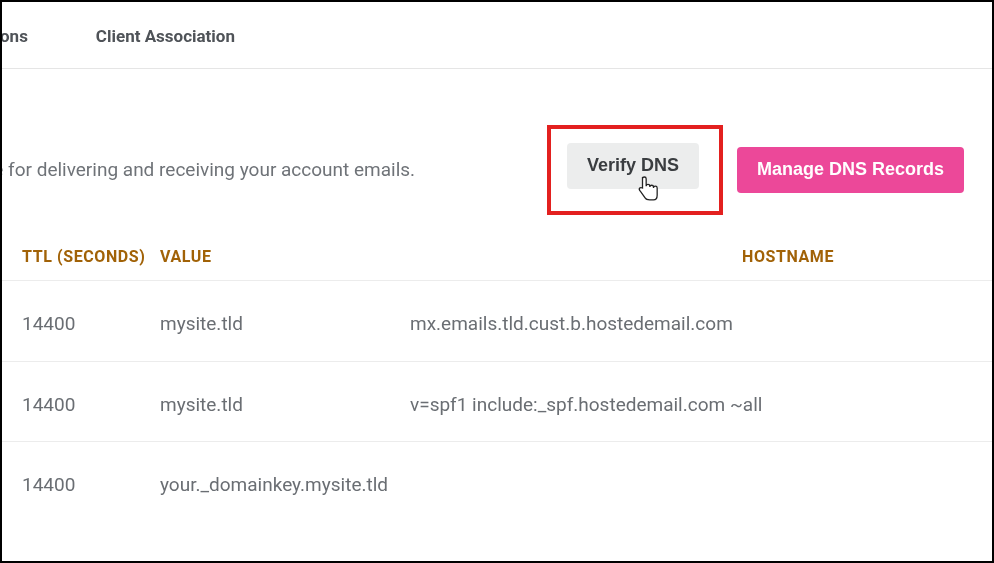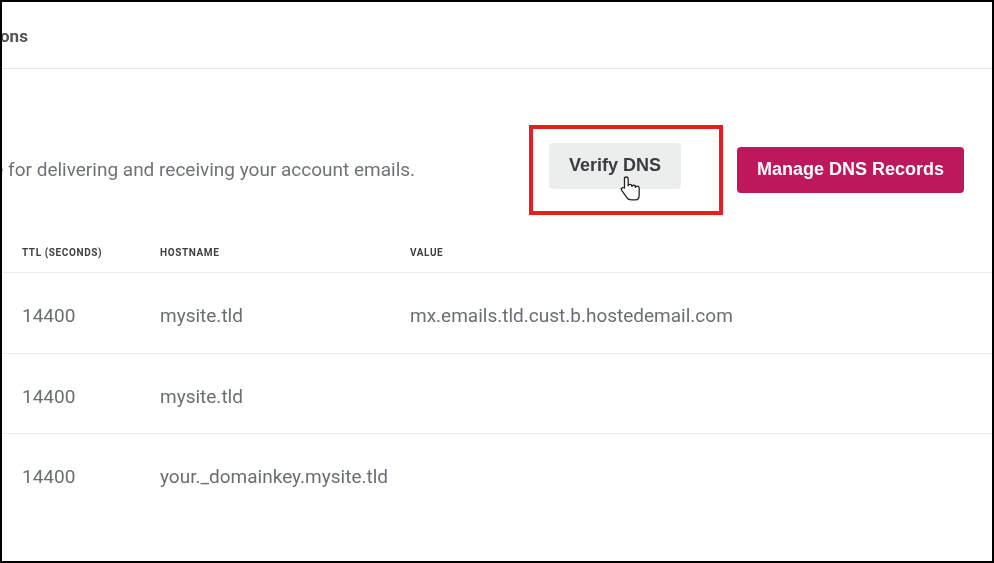--- a/index.html
+++ b/index.html
@@ -43,21 +43,21 @@
     flex: 1;
   }
   .btn-group {
     display: flex;
     gap: 14px;
     align-items: center;
     flex-shrink: 0;
   }
   .highlight-box {
     border: 4px solid #e3201f;
-    padding: 14px 38px 22px 16px;
+    padding: 14px 20px 22px 16px;
     display: inline-flex;
     align-items: flex-start;
     position: relative;
     margin-left: 25px;
   }
   .btn {
     display: inline-block;
     padding: 12px 20px;
     font-size: 18px;
     font-weight: 700;
@@ -66,44 +66,44 @@
     white-space: nowrap;
     text-align: center;
     border: none;
     line-height: 1.2;
   }
   .btn-light {
     background: #eceded;
     color: #3a3d40;
   }
   .btn-dark {
-    background: #be185d;
+    background: #ec4899;
     color: #fff;
   }
   .cursor-icon {
     position: absolute;
     left: 86px;
     top: 46px;
     width: 22px;
     height: 26px;
     pointer-events: none;
   }
   .table {
     width: 100%;
     margin-top: 12px;
   }
   .thead {
     display: flex;
     padding: 0 0 14px 20px;
   }
   .th {
-    font-size: 10px;
+    font-size: 16px;
     font-weight: 700;
     letter-spacing: 0.6px;
-    color: #404040;
+    color: #a16207;
   }
   .col-ttl { width: 138px; flex-shrink: 0; }
   .col-host { width: 250px; flex-shrink: 0; }
   .col-val { flex: 1; }
   .trow {
     display: flex;
     padding: 24px 30px 17px 20px;
     border-top: 1px solid #ececec;
   }
   .td {
@@ -111,50 +111,52 @@
     color: #6a6e73;
     line-height: 2.05;
     word-break: break-all;
   }
 </style>
 </head>
 <body>
 
 <div class="tabs">
   <span class="tab">ons</span>
+  <span class="tab">Client Association</span>
 </div>
 
 <div class="desc-row">
   <div class="desc-text">ble for delivering and receiving your account emails.</div>
   <div class="btn-group">
     <div class="highlight-box">
       <button class="btn btn-light">Verify DNS</button>
       <svg class="cursor-icon" viewBox="0 0 24 28">
         <path d="M6 2 C6 2 6 14 6 14 C6 14 4 13 3 14 C2 15 3 17 4 18 L9 25 C10 27 12 27 14 27 L18 27 C21 27 22 24 22 22 L22 14 C22 13 21 12 20 12 C19 12 18 13 18 14 L18 13 C18 12 17 11 16 11 C15 11 14 12 14 13 L14 12 C14 11 13 10 12 10 C11 10 10 11 10 12 L10 4 C10 3 9 2 8 2 C7 2 6 3 6 4 Z" fill="#fff" stroke="#222" stroke-width="1.4"></path>
       </svg>
     </div>
     <button class="btn btn-dark">Manage DNS Records</button>
   </div>
 </div>
 
 <div class="table">
   <div class="thead">
     <div class="th col-ttl">TTL (SECONDS)</div>
+    <div class="th col-val">VALUE</div>
     <div class="th col-host">HOSTNAME</div>
-    <div class="th col-val">VALUE</div>
   </div>
 
   <div class="trow">
     <div class="td col-ttl">14400</div>
     <div class="td col-host">mysite.tld</div>
     <div class="td col-val">mx.emails.tld.cust.b.hostedemail.com</div>
   </div>
 
   <div class="trow">
     <div class="td col-ttl">14400</div>
     <div class="td col-host">mysite.tld</div>
+    <div class="td col-val">v=spf1 include:_spf.hostedemail.com ~all</div>
   </div>
 
   <div class="trow">
     <div class="td col-ttl">14400</div>
     <div class="td col-host">your._domainkey.mysite.tld</div>
   </div>
 </div>
 
 </body></html>

